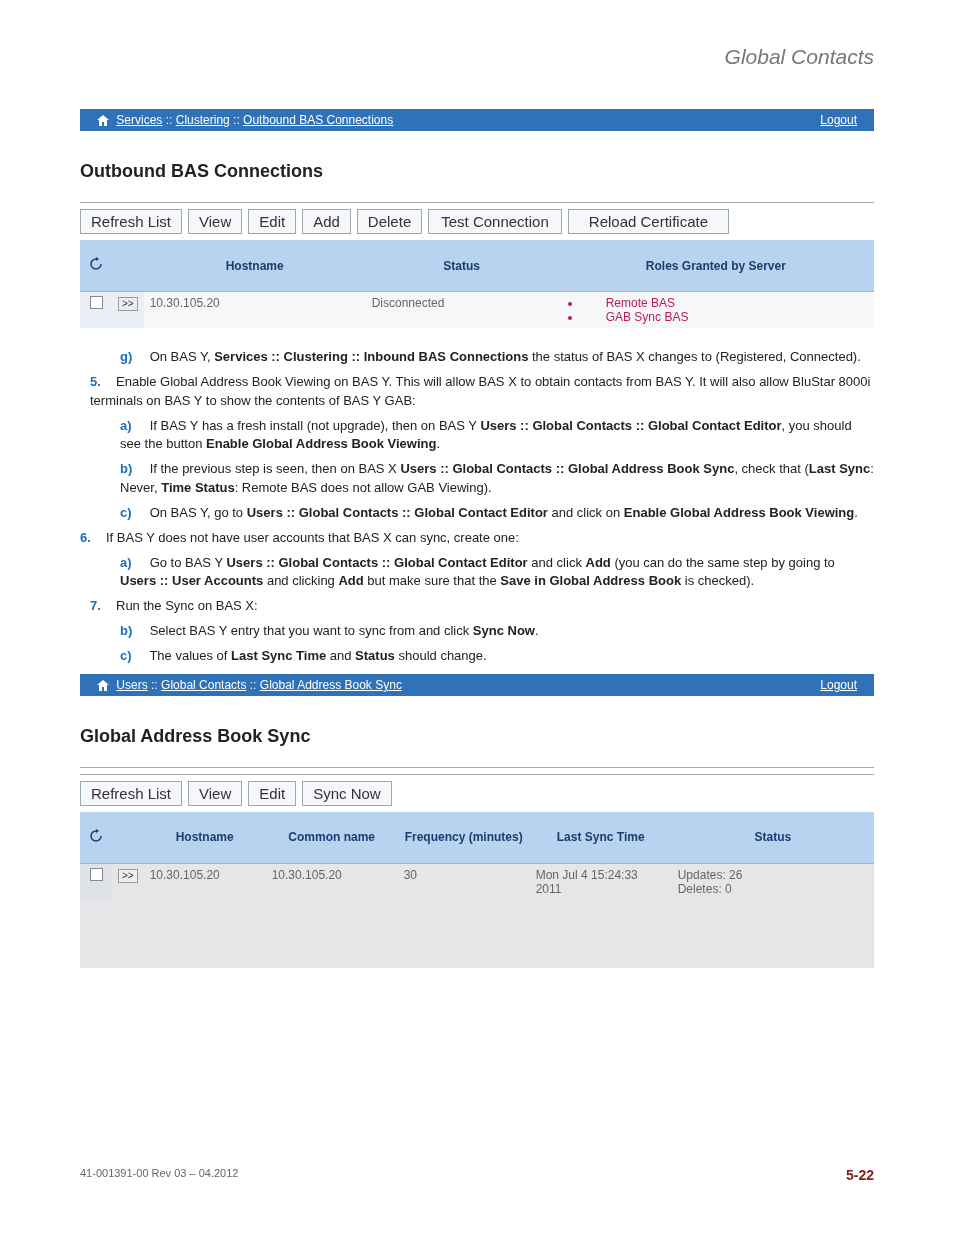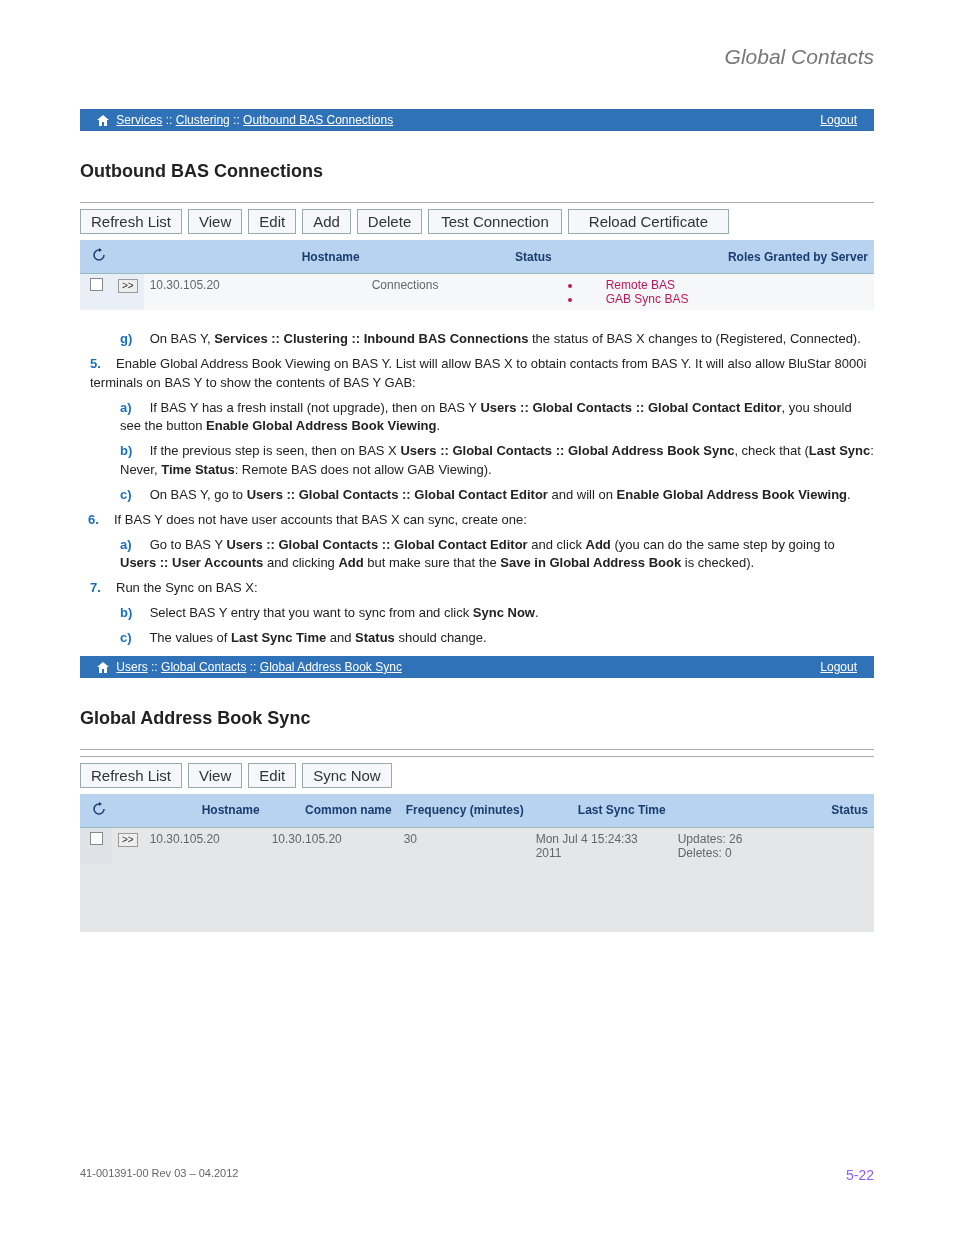--- a/index.html
+++ b/index.html
@@ -68,24 +68,24 @@
   }
   .btn.wide { padding: 3px 12px; }
   .btn.med  { padding: 3px 20px; }
   table.data {
     width: 100%;
     border-collapse: collapse;
     font-size: 12px;
   }
   table.data th {
     background: #b8d3ef;
-    text-align: right;
+    text-align: center;
     font-weight: bold;
     color: #1a3d70;
-    padding: 8px 6px;
+    padding: 17px 6px;
     border-bottom: 1px solid #9bb;
   }
   table.data td {
     padding: 4px 6px;
     vertical-align: top;
     background: #f6f7f8;
     color: #666;
   }
   table.data2 td { background: #e4e6e8; }
   .icon-cell {
@@ -125,21 +125,21 @@
     font-weight:bold; vertical-align:middle;
   }
   .footer {
     position: absolute;
     bottom: 52px;
     left: 80px; right: 80px;
     display:flex; justify-content: space-between;
     font-size: 11px;
     color: #666;
   }
-  .footer .pg { color: #8b5cf6; font-weight: normal; font-size: 14px; }
+  .footer .pg { color: #7f1d1d; font-weight: bold; font-size: 14px; }
 </style>
 </head>
 <body>
 
 <div class="page">
 
   <div class="header-right">Global Contacts</div>
 
   <div class="bluebar">
     <div>
@@ -181,58 +181,58 @@
       </th>
       <th style="width:15px"></th>
       <th style="width:210px">Hostname</th>
       <th style="width:180px">Status</th>
       <th>Roles Granted by Server</th>
     </tr>
     <tr>
       <td class="icon-cell" style="background:#e9eef7 !important;"><span class="chk"></span></td>
       <td style="background:#e9eef7;"><span class="expander-btn">&gt;&gt;</span></td>
       <td>10.30.105.20</td>
-      <td>Connections</td>
+      <td>Disconnected</td>
       <td>
         <ul class="roles">
           <li>Remote BAS</li>
           <li>GAB Sync BAS</li>
         </ul>
       </td>
     </tr>
   </tbody>
     </table>
 
   <div class="body-text" style="margin-top:20px;">
     <div class="sub-ol">
       <div class="li-row">
         <span class="ol-marker">g)</span>
         <span>On BAS Y, </span><b>Services :: Clustering :: Inbound BAS Connections</b><span> the status of BAS X changes to (Registered, Connected).</span>
       </div>
     </div>
 
     <div class="li-row step-ol" style="margin-left:10px;">
-      <span class="ol-marker">5.</span><span>Enable Global Address Book Viewing on BAS Y. List will allow BAS X to obtain contacts from BAS Y. It will also allow BluStar 8000i  terminals on BAS Y to show the contents of BAS Y GAB:</span>
+      <span class="ol-marker">5.</span><span>Enable Global Address Book Viewing on BAS Y. This will allow BAS X to obtain contacts from BAS Y. It will also allow BluStar 8000i  terminals on BAS Y to show the contents of BAS Y GAB:</span>
     </div>
     <div class="sub-ol">
       <div class="li-row">
         <span class="ol-marker">a)</span>
         <span>If BAS Y has a fresh install (not upgrade), then on BAS Y </span><b>Users :: Global Contacts :: Global Contact Editor</b><span>, you should see the button </span><b>Enable Global Address Book Viewing</b><span>.</span>
       </div>
       <div class="li-row">
         <span class="ol-marker">b)</span>
         <span>If the previous step is seen, then on BAS X </span><b>Users :: Global Contacts :: Global Address Book Sync</b><span>, check that (</span><b>Last Sync</b><span>: Never, </span><b>Time Status</b><span>: Remote BAS does not allow GAB Viewing).</span>
       </div>
       <div class="li-row">
         <span class="ol-marker">c)</span>
-        <span>On BAS Y, go to </span><b>Users :: Global Contacts :: Global Contact Editor</b><span> and will on </span><b>Enable Global Address Book Viewing</b><span>.</span>
-      </div>
-    </div>
-
-    <div class="li-row step-ol" style="margin-left:8px;">
+        <span>On BAS Y, go to </span><b>Users :: Global Contacts :: Global Contact Editor</b><span> and click on </span><b>Enable Global Address Book Viewing</b><span>.</span>
+      </div>
+    </div>
+
+    <div class="li-row step-ol" style="margin-left:0;">
       <span class="ol-marker">6.</span><span>If BAS Y does not have user accounts that BAS X can sync, create one:</span>
     </div>
     <div class="sub-ol">
       <div class="li-row">
         <span class="ol-marker">a)</span>
         <span>Go to BAS Y </span><b>Users :: Global Contacts :: Global Contact Editor</b><span> and click </span><b>Add</b><span> (you can do the same step by going to </span><b>Users :: User Accounts</b><span> and clicking </span><b>Add</b><span> but make sure that the </span><b>Save in Global Address Book</b><span> is checked).</span>
       </div>
     </div>
 
     <div class="li-row step-ol" style="margin-left:10px;">

